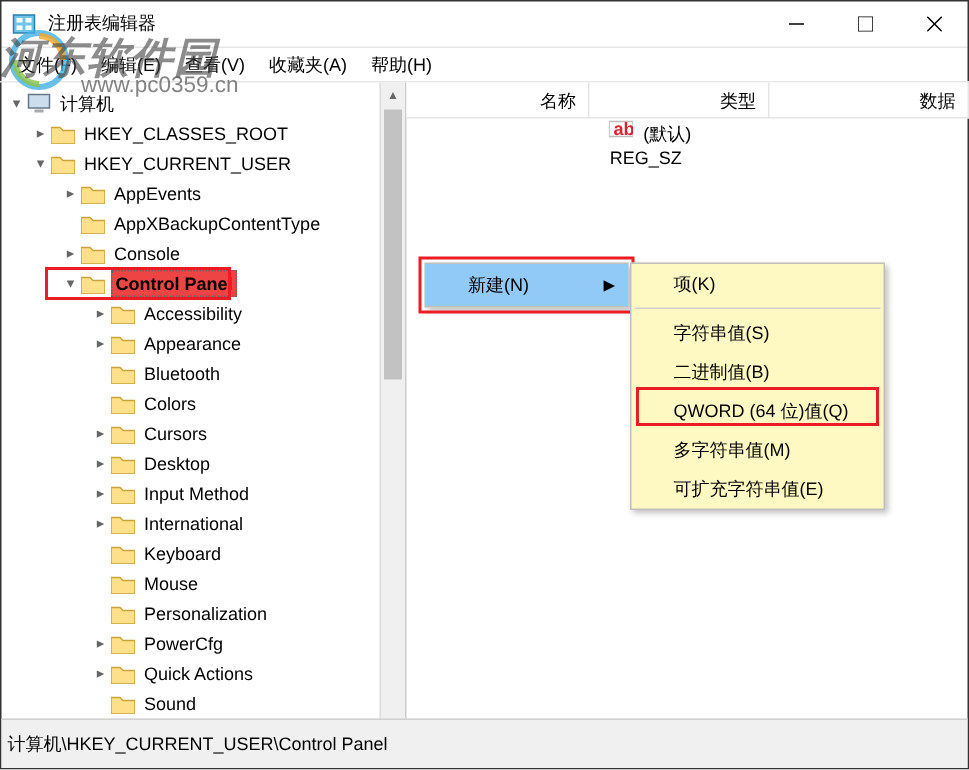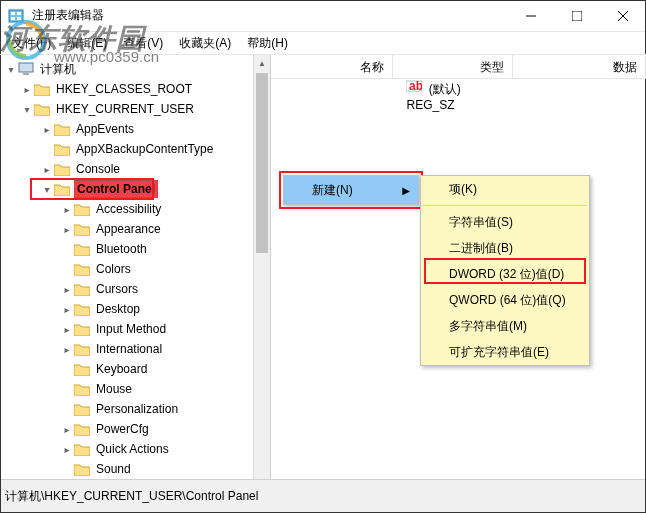--- a/index.html
+++ b/index.html
@@ -299,21 +299,20 @@
     <span class="arrow">▶</span>
   </div>
 </div>
 <div class="hl-red" style="left:279px; top:171px; width:144px; height:38px;"></div>
 
 <div class="ctxmenu2">
   <div class="item">项(K)</div>
   <div class="sep"></div>
   <div class="item">字符串值(S)</div>
   <div class="item">二进制值(B)</div>
-  <div class="item">DWORD (32 位)值(D)</div>
   <div class="item">QWORD (64 位)值(Q)</div>
   <div class="item">多字符串值(M)</div>
   <div class="item">可扩充字符串值(E)</div>
 </div>
 <div class="hl-red" style="left:424px; top:258px; width:162px; height:26px;"></div>
 
 <div class="statusbar">
   <span>计算机\HKEY_CURRENT_USER\Control Panel</span>
 </div>
 

